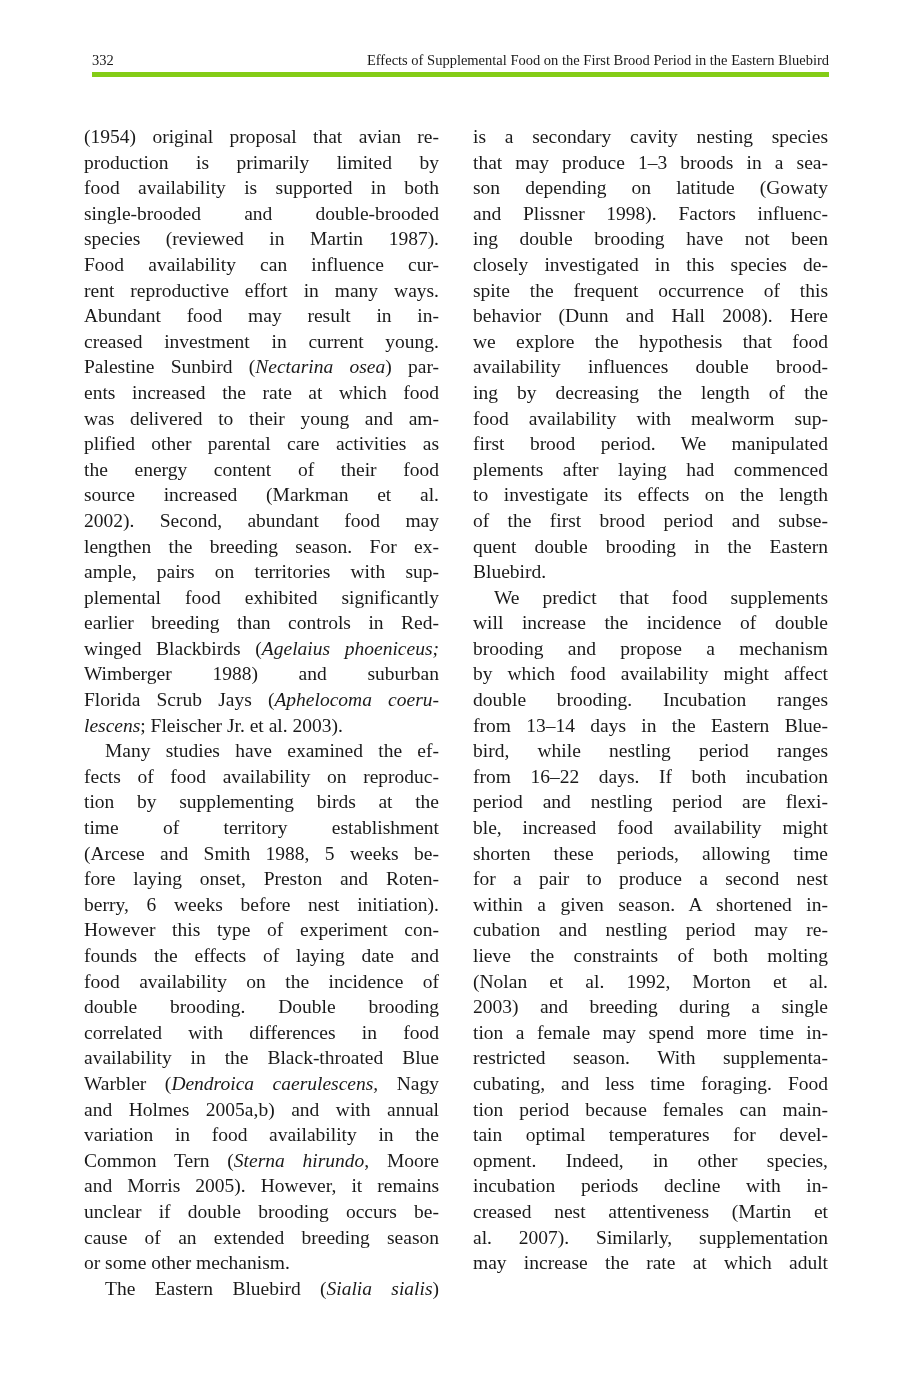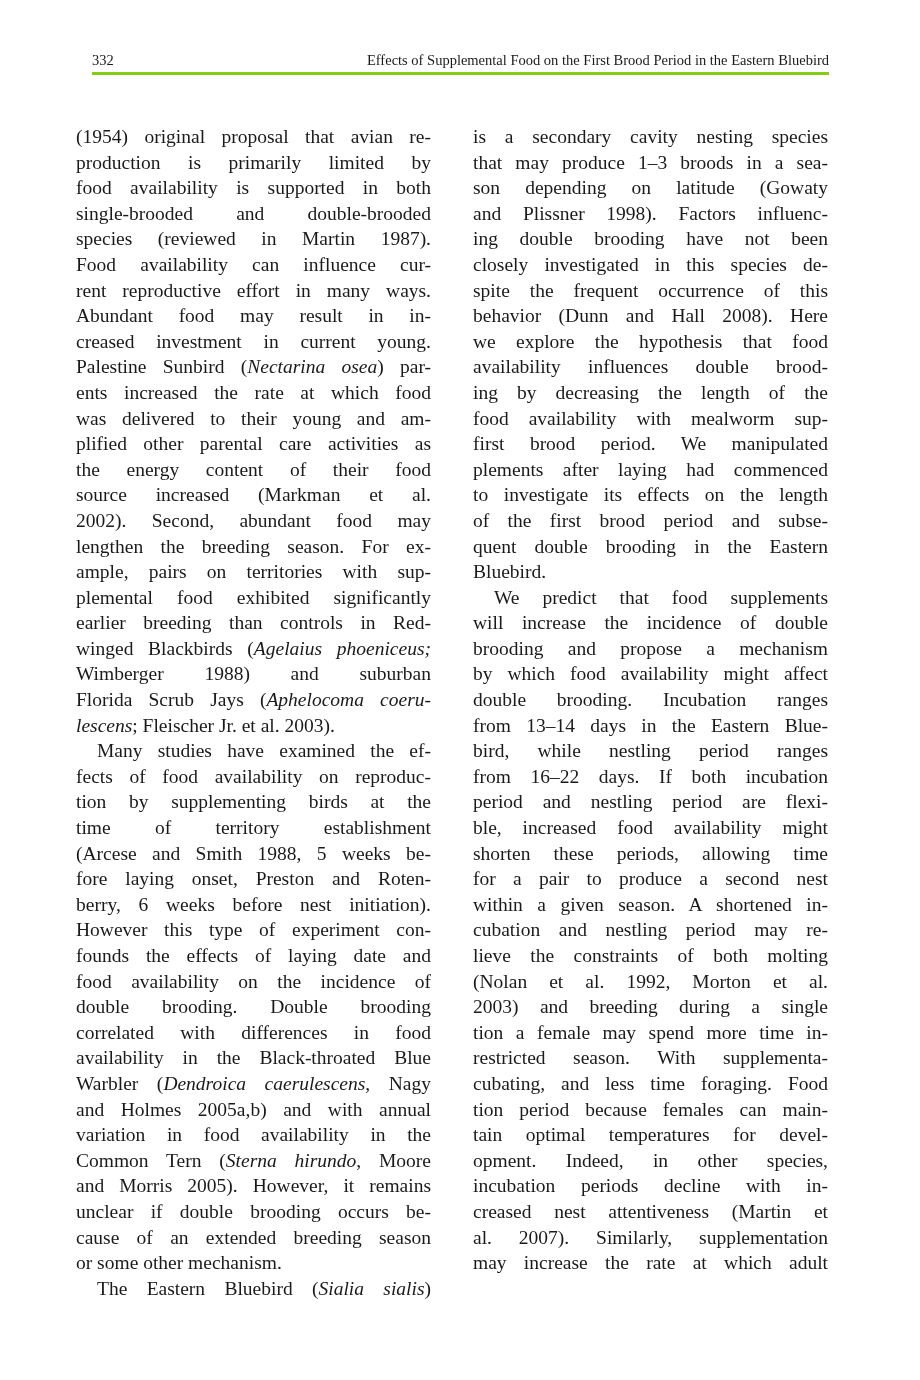--- a/index.html
+++ b/index.html
@@ -3,31 +3,31 @@
 <meta charset="utf-8">
 <style>
   html, body { margin: 0; padding: 0; background: #ffffff; }
   body {
     width: 920px; height: 1380px; position: relative; overflow: hidden;
     color: #1a1a1a;
     font-family: "Liberation Serif", "DejaVu Serif", serif;
   }
   .running-head {
     position: absolute; left: 92px; top: 50px; width: 737px; height: 22px;
-    border-bottom: 3px solid #84cc16;
+    border-bottom: 5px solid #84cc16;
     font-size: 14.5px; line-height: 20px;
   }
   .running-head .page-number { position: absolute; left: 0; top: 0; }
   .running-head .running-title { position: absolute; right: 0; top: 0; }
   .column {
     position: absolute; top: 124px; width: 355px;
     font-size: 19.5px; line-height: 25.6px;
     text-align: justify; hyphens: manual;
   }
-  .col-left { left: 76px; }
+  .col-left { left: 84px; }
   .col-right { left: 473px; }
   .line { display: block; white-space: nowrap; text-align: justify; text-align-last: justify; height: 25.6px; overflow: visible; }
   .line.last { text-align-last: left; }
   .line.indent { padding-left: 21px; }
   em { font-style: italic; }
 </style>
 </head>
 <body>
 
 <div class="running-head">

